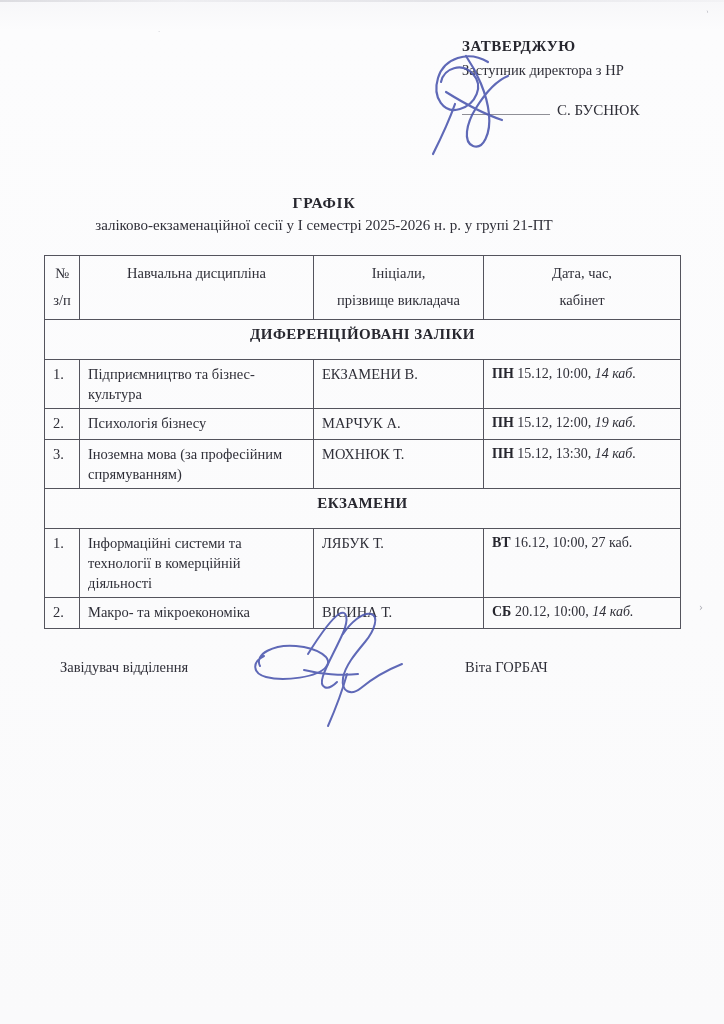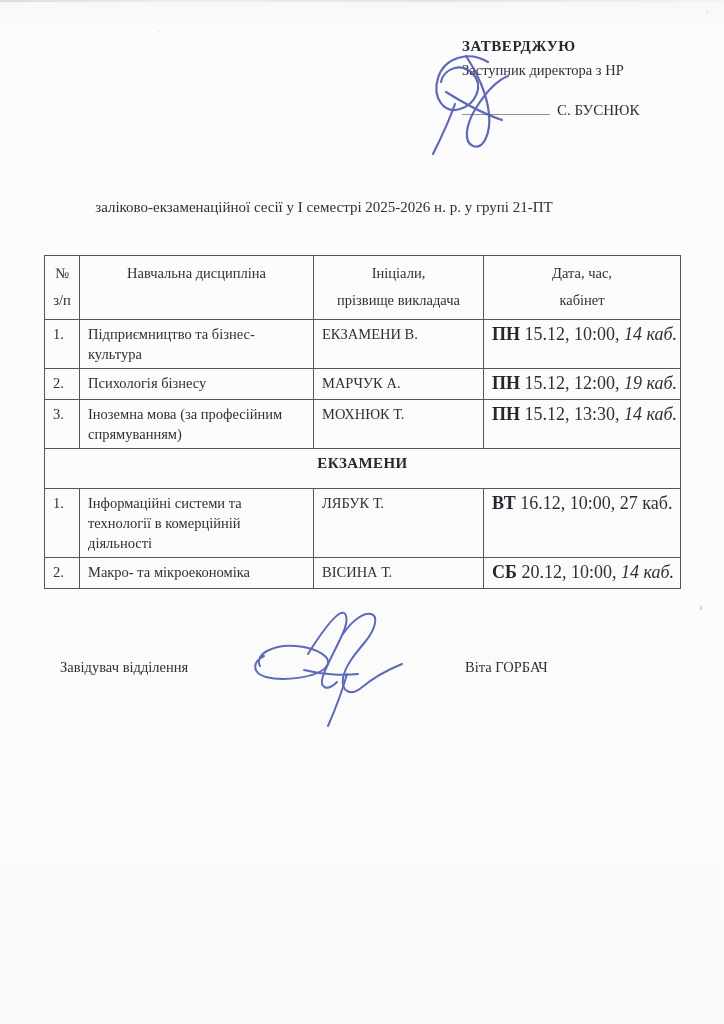--- a/index.html
+++ b/index.html
@@ -37,21 +37,21 @@
   .schedule thead th{
     font-weight:normal;vertical-align:top;text-align:center;
     height:57px;padding:4px 4px 2px 4px;line-height:27px;
   }
   td.section-cell{
     text-align:center;font-weight:bold;font-size:15px;letter-spacing:.4px;
     height:31px;padding:0 4px;color:#27272f;
   }
   .schedule tbody td{vertical-align:top;padding:4px 8px;line-height:20px;}
   td.c-num{padding-left:9px;}
-  td.c-date{white-space:nowrap;font-size:18px;}
+  td.c-date{white-space:nowrap;font-size:14px;}
   td.c-date b{font-weight:bold;color:#26262e;}
   td.c-date i{font-style:italic;}
   tr.r-single td{height:22px;}
   
   .footer-label{position:absolute;left:60px;top:659px;font-size:14.5px;}
   .footer-name{position:absolute;left:465px;top:659px;font-size:14.5px;}
   
   .mark{position:absolute;color:#aaaab2;font-size:10px;line-height:10px;font-family:"DejaVu Sans",sans-serif;}
   .mark-tr{left:705px;top:6px;transform:rotate(18deg);}
   .mark-rt{left:699px;top:603px;}
@@ -77,20 +77,21 @@
   <svg class="sig-svg sig-top" width="130" height="115" viewBox="0 0 130 115">
     <g fill="none" stroke="#4a55ae" stroke-width="2.2" stroke-linecap="round" opacity="0.88">
       <path d="M78 14 C58 2 34 10 28 30 C22 50 34 66 50 61 C66 56 74 38 63 26 C52 14 34 20 31 34"></path>
       <path d="M56 8 C67 24 77 46 79 66 C81 86 73 102 63 98 C53 94 56 76 66 60 C76 44 88 32 98 28"></path>
       <path d="M45 56 C38 76 30 92 23 106"></path>
       <path d="M36 44 C52 54 74 66 92 72"></path>
     </g>
   </svg>
 
   <div class="heading">
+    <div class="doc-title">ГРАФІК</div>
     <div class="doc-subtitle">заліково-екзаменаційної сесії у І семестрі 2025-2026 н. р. у групі  21-ПТ</div>
   </div>
 
   <table class="schedule">
     <colgroup>
       <col style="width:35px">
         <col style="width:234px">
         <col style="width:170px">
         <col style="width:197px">
     </colgroup>
@@ -107,20 +108,23 @@
             <div>Ініціали,</div>
             <div>прізвище викладача</div>
           </th>
         <th>
             <div>Дата, час,</div>
             <div>кабінет</div>
           </th>
       </tr>
     </thead>
     <tbody id="table-body">
+        <tr>
+          <td colspan="4" class="section-cell">ДИФЕРЕНЦІЙОВАНІ ЗАЛІКИ</td>
+        </tr>
         <tr>
           <td class="c-num">1.</td>
           <td class="c-disc">Підприємництво та бізнес-культура</td>
           <td class="c-teach">ЕКЗАМЕНИ В.</td>
           <td class="c-date"><b>ПН</b><span> 15.12, 10:00, </span><i>14 каб.</i></td>
         </tr>
         <tr class="r-single">
           <td class="c-num">2.</td>
           <td class="c-disc">Психологія бізнесу</td>
           <td class="c-teach">МАРЧУК А.</td>

